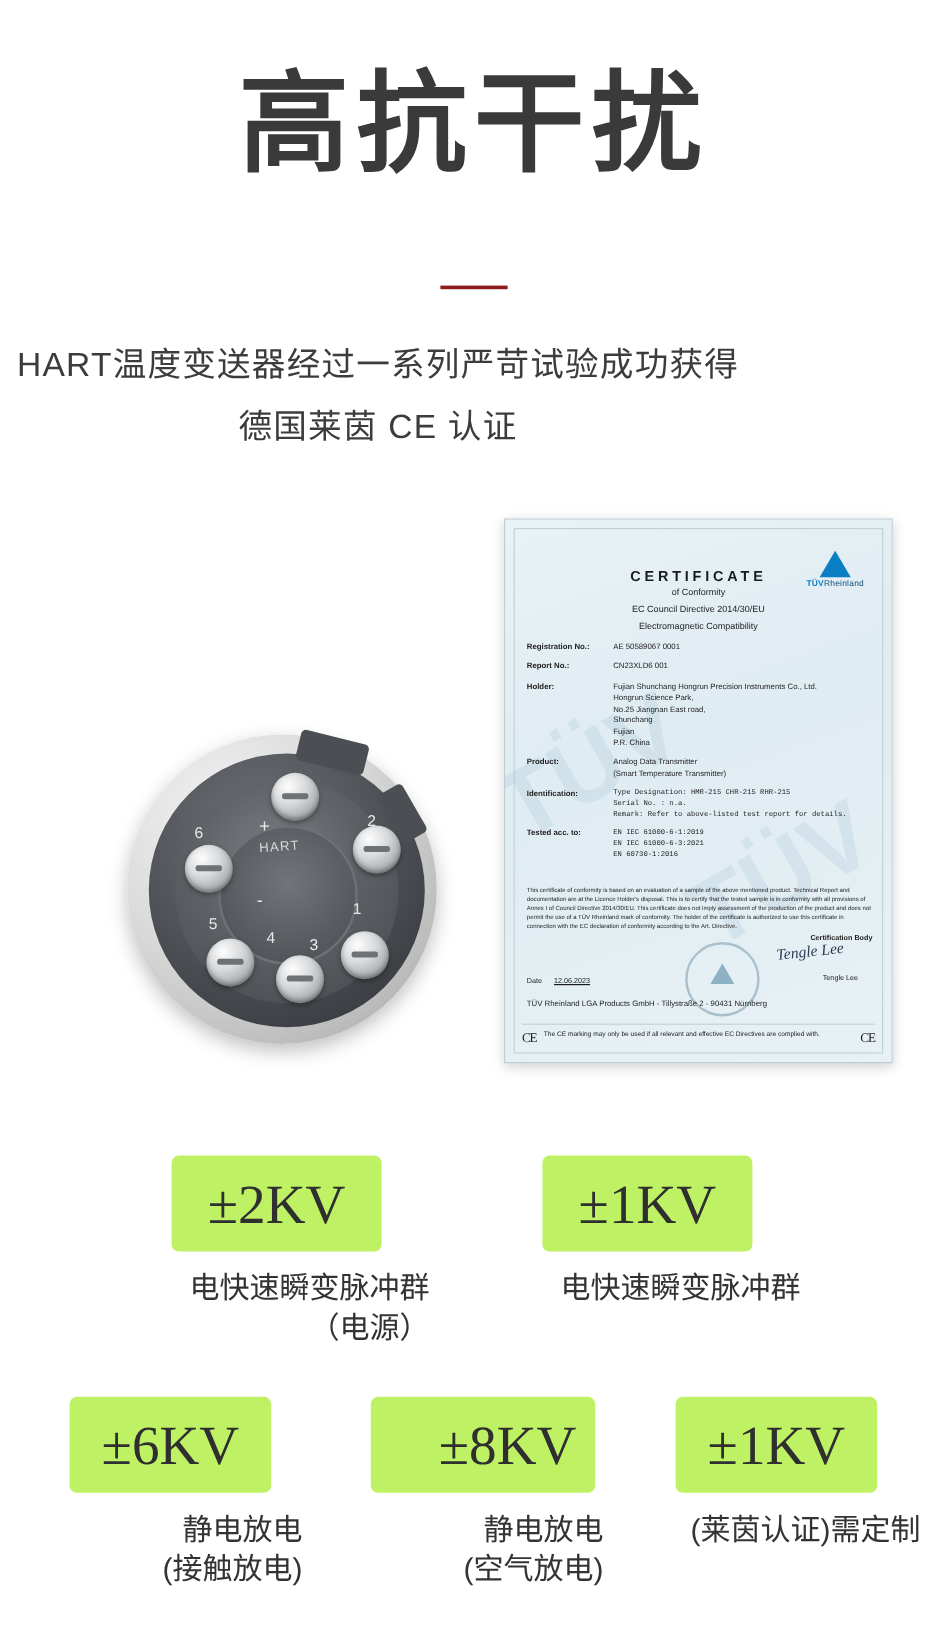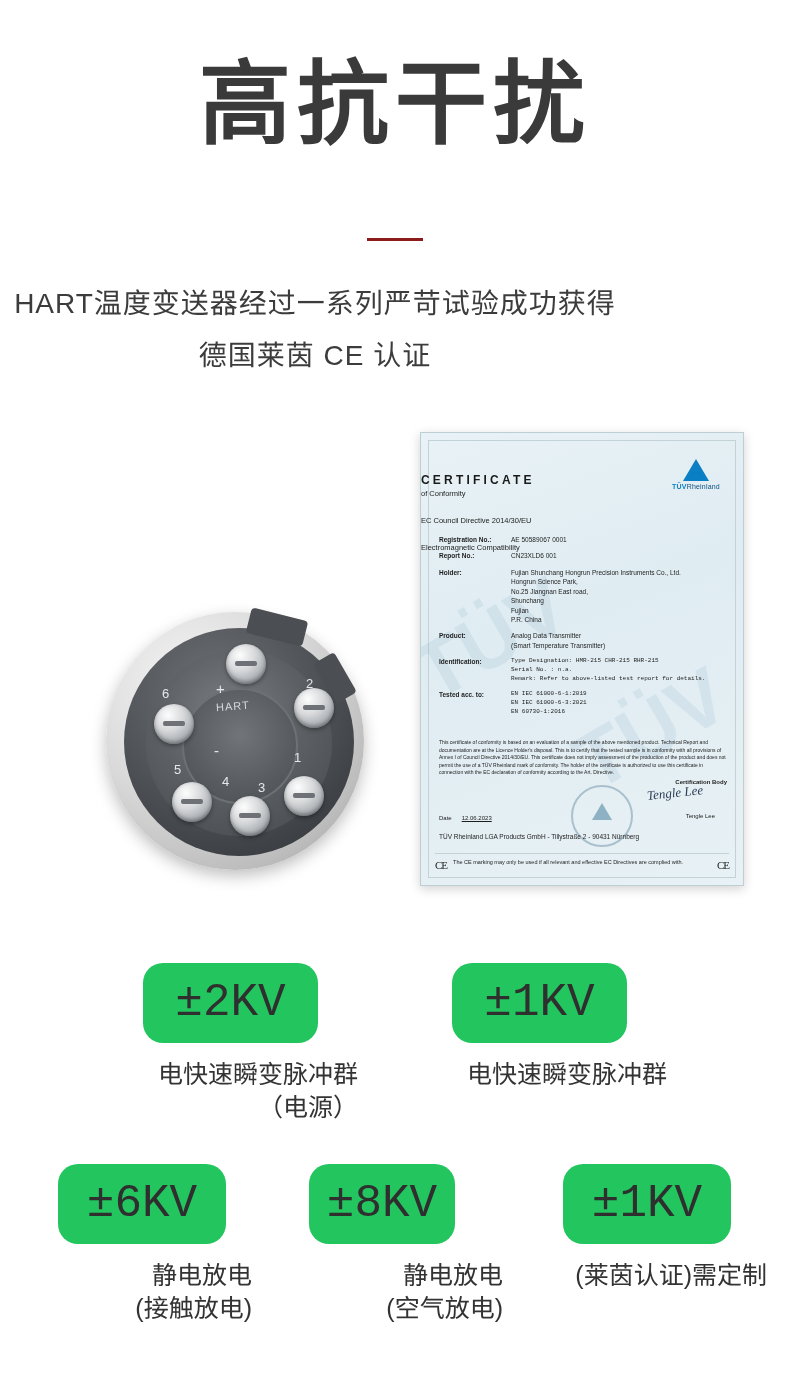--- a/index.html
+++ b/index.html
@@ -171,36 +171,37 @@
     color: rgba(120, 165, 190, 0.14);
     font-weight: 700;
     transform: rotate(-30deg);
     pointer-events: none;
   }
   .wm1 { left: -10px; top: 160px; }
   .wm2 { left: 150px; top: 250px; }
   .cert-head {
     position: absolute;
     left: 0; right: 0; top: 40px;
+    text-align: center;
   }
   .cert-title {
     font-size: 12px;
     letter-spacing: 3.2px;
     color: #1a1a1a;
     font-weight: 700;
   }
   .cert-sub {
     font-size: 7.5px;
     color: #222;
     margin-top: 2px;
   }
   .cert-line {
     font-size: 7.5px;
     color: #222;
-    margin-top: 18px;
+    margin-top: 5px;
   }
   .tuv {
     position: absolute;
     right: 14px;
     top: 26px;
     width: 66px;
     text-align: center;
   }
   .tuv .tri {
     width: 0; height: 0;
@@ -316,29 +317,29 @@
   }
   .ce-mark {
     font-family: "Liberation Serif", serif;
     font-size: 11px;
     letter-spacing: -1px;
   }
 
   
   .badge {
     position: absolute;
-    background: #22c55e;
-    border-radius: 20px;
+    background: #bef264;
+    border-radius: 6px;
     display: flex;
     align-items: center;
     justify-content: center;
     font-size: 46px;
     color: #2f2f2f;
     font-weight: 400;
-    font-family: Liberation Mono, monospace;
+    font-family: Liberation Serif, serif;
   }
   .caption {
     position: absolute;
     text-align: right;
     font-size: 25px;
     line-height: 1.32;
     color: #333;
   }
 </style>
 </head>
@@ -459,21 +460,21 @@
 <div class="caption" style="left:412px; top:1058px; width:255px;">
   <div>电快速瞬变脉冲群</div>
 </div>
 
 <div class="badge" style="left:58px; top:1164px; width:168px; height:80px;">±6KV</div>
 <div class="caption" style="left:32px; top:1259px; width:220px;">
   <div>静电放电</div>
   <div>(接触放电)</div>
 </div>
 
-<div class="badge" style="left:309px; top:1164px; width:146px; height:80px;">±8KV</div>
+<div class="badge" style="left:309px; top:1164px; width:146px; height:80px;padding-left:41px;">±8KV</div>
 <div class="caption" style="left:283px; top:1259px; width:220px;">
   <div>静电放电</div>
   <div>(空气放电)</div>
 </div>
 
 <div class="badge" style="left:563px; top:1164px; width:168px; height:80px;">±1KV</div>
 <div class="caption" style="left:527px; top:1259px; width:240px;">
   <div>(莱茵认证)需定制</div>
 </div>
 

